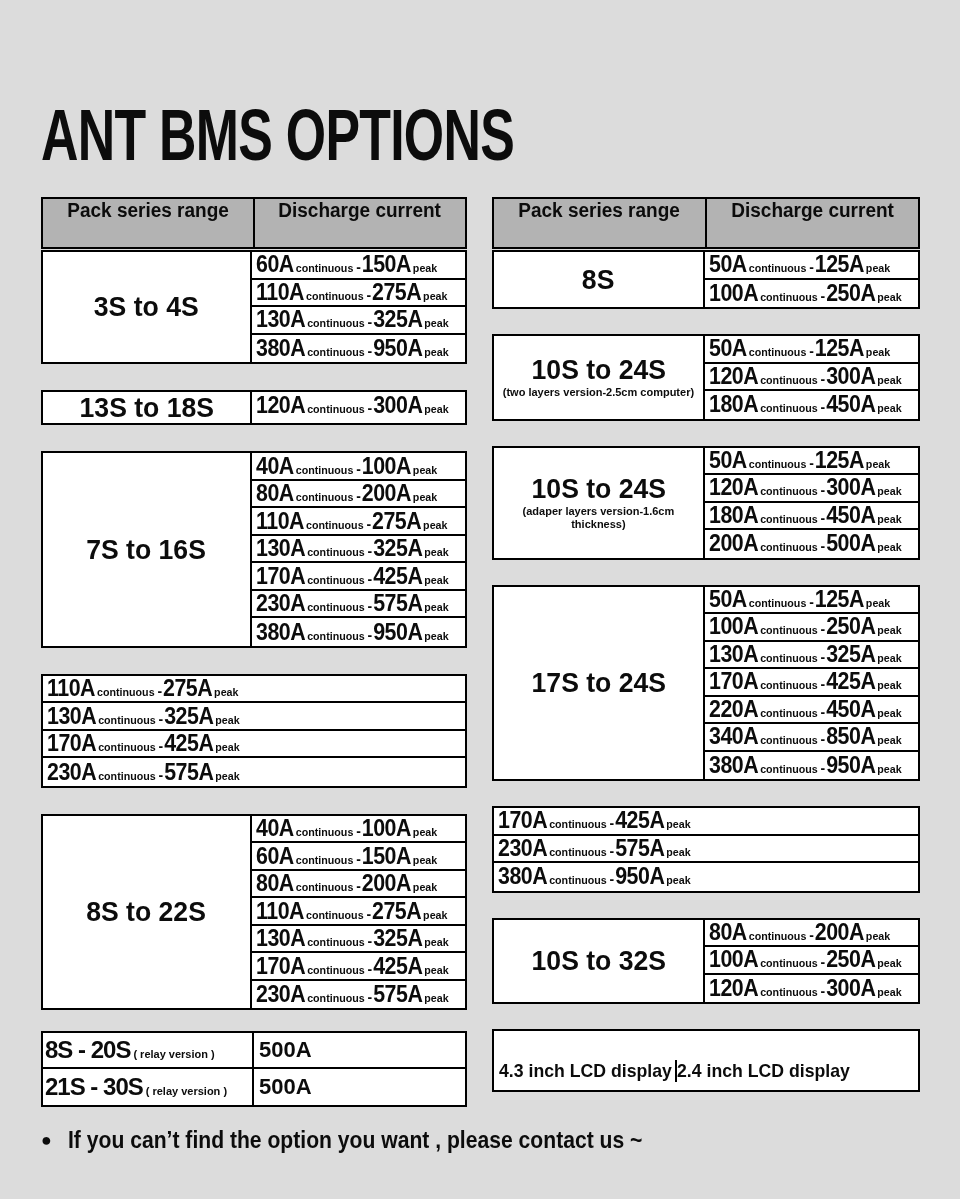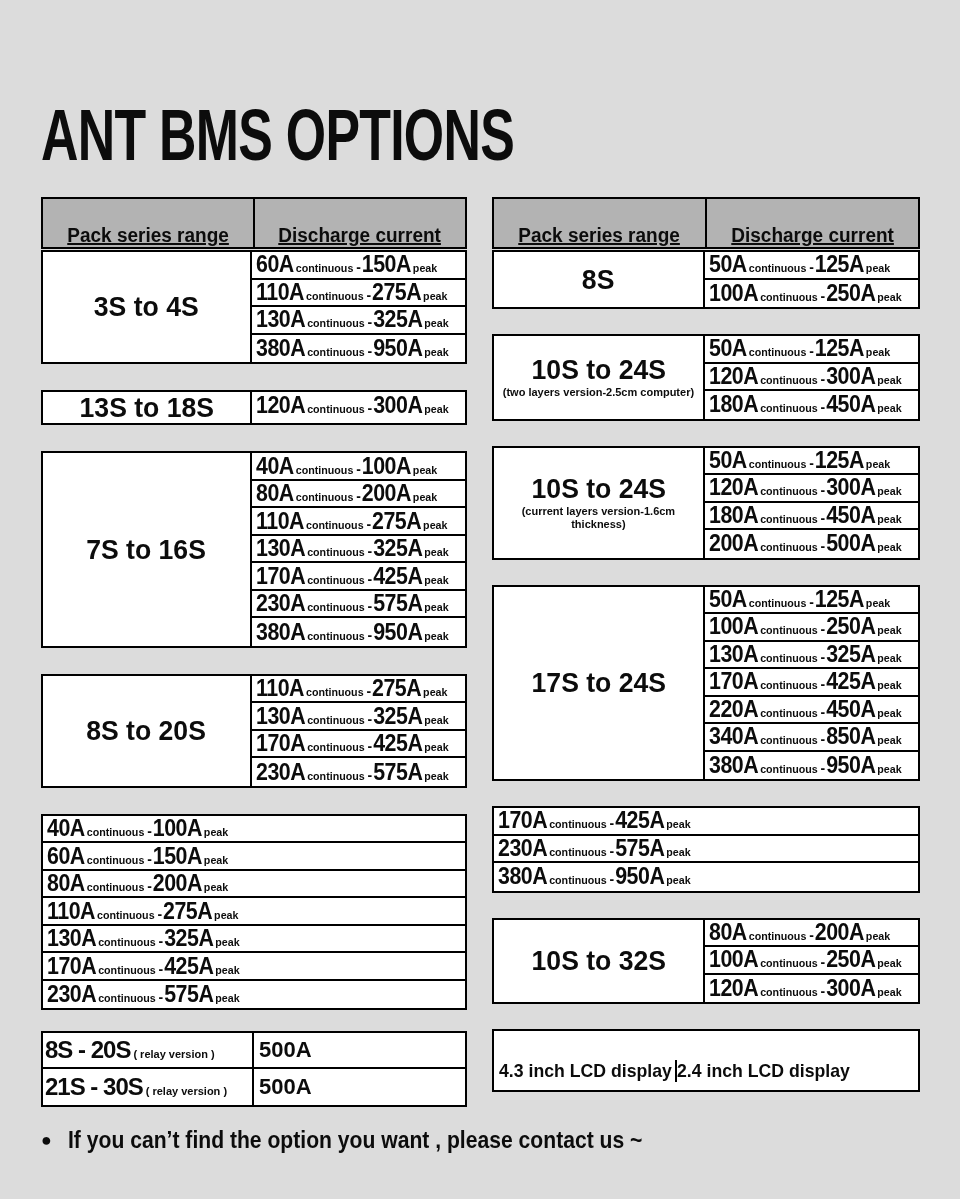--- a/index.html
+++ b/index.html
@@ -32,23 +32,22 @@
   .col > div + div{margin-top:26px;}
   .col-right > div + div{margin-top:25px;}
   .col > div:nth-child(2){margin-top:1px;}
   .col-left > div:last-child{margin-top:21px;}
 
   .tbl-header{
     width:100%; height:52px; background:var(--header-bg);
     border:2px solid var(--border); display:flex;
   }
   .header-cell{
-    flex:1; display:flex; align-items:flex-end; justify-content:center;
+    flex:1; display:flex; align-items:flex-start; justify-content:center;
     font-size:20px;
-    text-decoration:underline;
   }
   .header-cell:first-child{border-right:2px solid var(--border);}
 
   .tbl{
     width:100%; background:var(--cell-bg);
     border:2px solid var(--border); display:flex;
   }
   .label-cell{
     width:50%; border-right:2px solid var(--border);
     display:flex; flex-direction:column; align-items:center; justify-content:center;
@@ -167,39 +166,39 @@
           </div>
           <div class="drow">
             <span class="fitl"><span class="big">230A</span><span class="sm">continuous</span><span class="dash">-</span><span class="big">575A</span><span class="sm">peak</span></span>
           </div>
           <div class="drow">
             <span class="fitl"><span class="big">380A</span><span class="sm">continuous</span><span class="dash">-</span><span class="big">950A</span><span class="sm">peak</span></span>
           </div>
         </div>
       </div>
       <div class="tbl">
-        <div class="label-cell">
-          <div class="label-main"><span class="fitc">8S to 20S</span></div>
-        </div>
         <div class="rows">
           <div class="drow">
             <span class="fitl"><span class="big">110A</span><span class="sm">continuous</span><span class="dash">-</span><span class="big">275A</span><span class="sm">peak</span></span>
           </div>
           <div class="drow">
             <span class="fitl"><span class="big">130A</span><span class="sm">continuous</span><span class="dash">-</span><span class="big">325A</span><span class="sm">peak</span></span>
           </div>
           <div class="drow">
             <span class="fitl"><span class="big">170A</span><span class="sm">continuous</span><span class="dash">-</span><span class="big">425A</span><span class="sm">peak</span></span>
           </div>
           <div class="drow">
             <span class="fitl"><span class="big">230A</span><span class="sm">continuous</span><span class="dash">-</span><span class="big">575A</span><span class="sm">peak</span></span>
           </div>
         </div>
       </div>
       <div class="tbl">
+        <div class="label-cell">
+          <div class="label-main"><span class="fitc">8S to 22S</span></div>
+        </div>
         <div class="rows">
           <div class="drow">
             <span class="fitl"><span class="big">40A</span><span class="sm">continuous</span><span class="dash">-</span><span class="big">100A</span><span class="sm">peak</span></span>
           </div>
           <div class="drow">
             <span class="fitl"><span class="big">60A</span><span class="sm">continuous</span><span class="dash">-</span><span class="big">150A</span><span class="sm">peak</span></span>
           </div>
           <div class="drow">
             <span class="fitl"><span class="big">80A</span><span class="sm">continuous</span><span class="dash">-</span><span class="big">200A</span><span class="sm">peak</span></span>
           </div>
@@ -271,21 +270,21 @@
             <span class="fitl"><span class="big">120A</span><span class="sm">continuous</span><span class="dash">-</span><span class="big">300A</span><span class="sm">peak</span></span>
           </div>
           <div class="drow">
             <span class="fitl"><span class="big">180A</span><span class="sm">continuous</span><span class="dash">-</span><span class="big">450A</span><span class="sm">peak</span></span>
           </div>
         </div>
       </div>
       <div class="tbl">
         <div class="label-cell">
           <div class="label-main"><span class="fitc">10S to 24S</span></div>
-          <span class="label-sub">(current layers version-1.6cm thickness)</span>
+          <span class="label-sub">(adaper layers version-1.6cm thickness)</span>
         </div>
         <div class="rows">
           <div class="drow">
             <span class="fitl"><span class="big">50A</span><span class="sm">continuous</span><span class="dash">-</span><span class="big">125A</span><span class="sm">peak</span></span>
           </div>
           <div class="drow">
             <span class="fitl"><span class="big">120A</span><span class="sm">continuous</span><span class="dash">-</span><span class="big">300A</span><span class="sm">peak</span></span>
           </div>
           <div class="drow">
             <span class="fitl"><span class="big">180A</span><span class="sm">continuous</span><span class="dash">-</span><span class="big">450A</span><span class="sm">peak</span></span>

